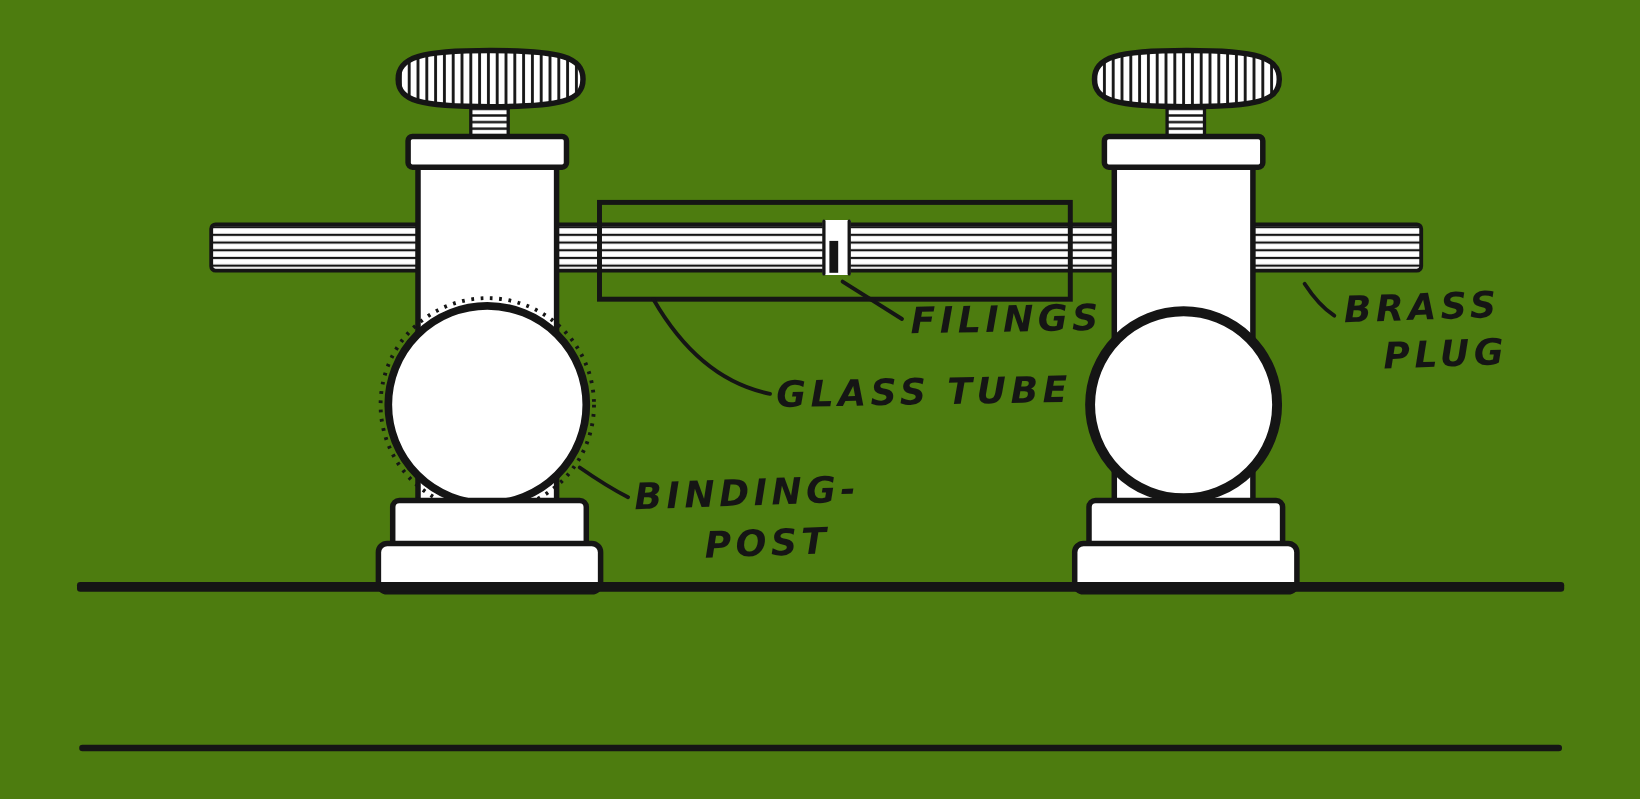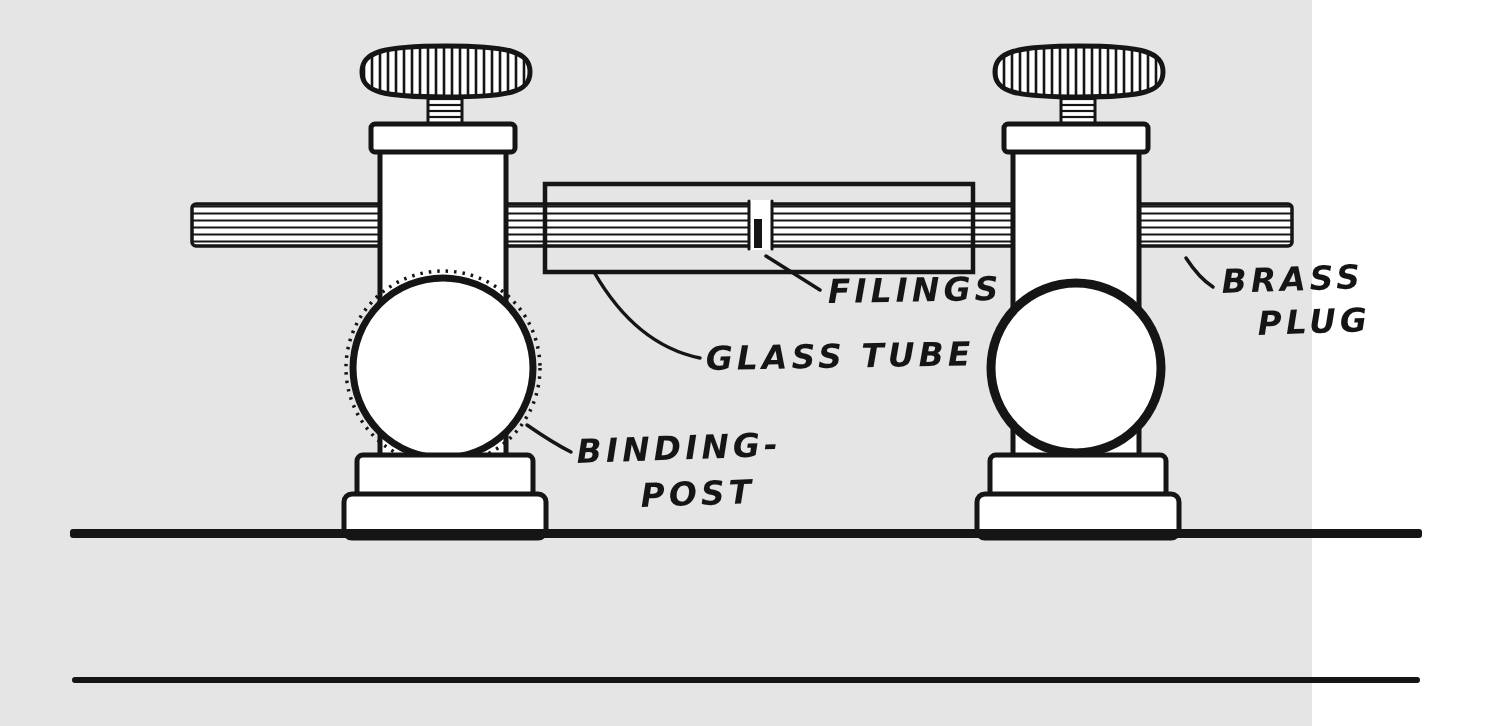--- a/index.html
+++ b/index.html
@@ -5,23 +5,23 @@
   html, body {
     margin: 0;
     padding: 0;
     background: #ffffff;
     width: 1491px;
     height: 726px;
     overflow: hidden;
   }
   .figure-wrap {
     position: relative;
-    width: 1312px;
+    width: 1491px;
     height: 726px;
-    background: #e5e5e5;
+    background: #4d7c0f;
   }
   svg {
     display: block;
     width: 1491px;
     height: 726px;
   }
   .hand-label {
     font-family: "DejaVu Sans", sans-serif;
     font-style: italic;
     font-weight: 700;

